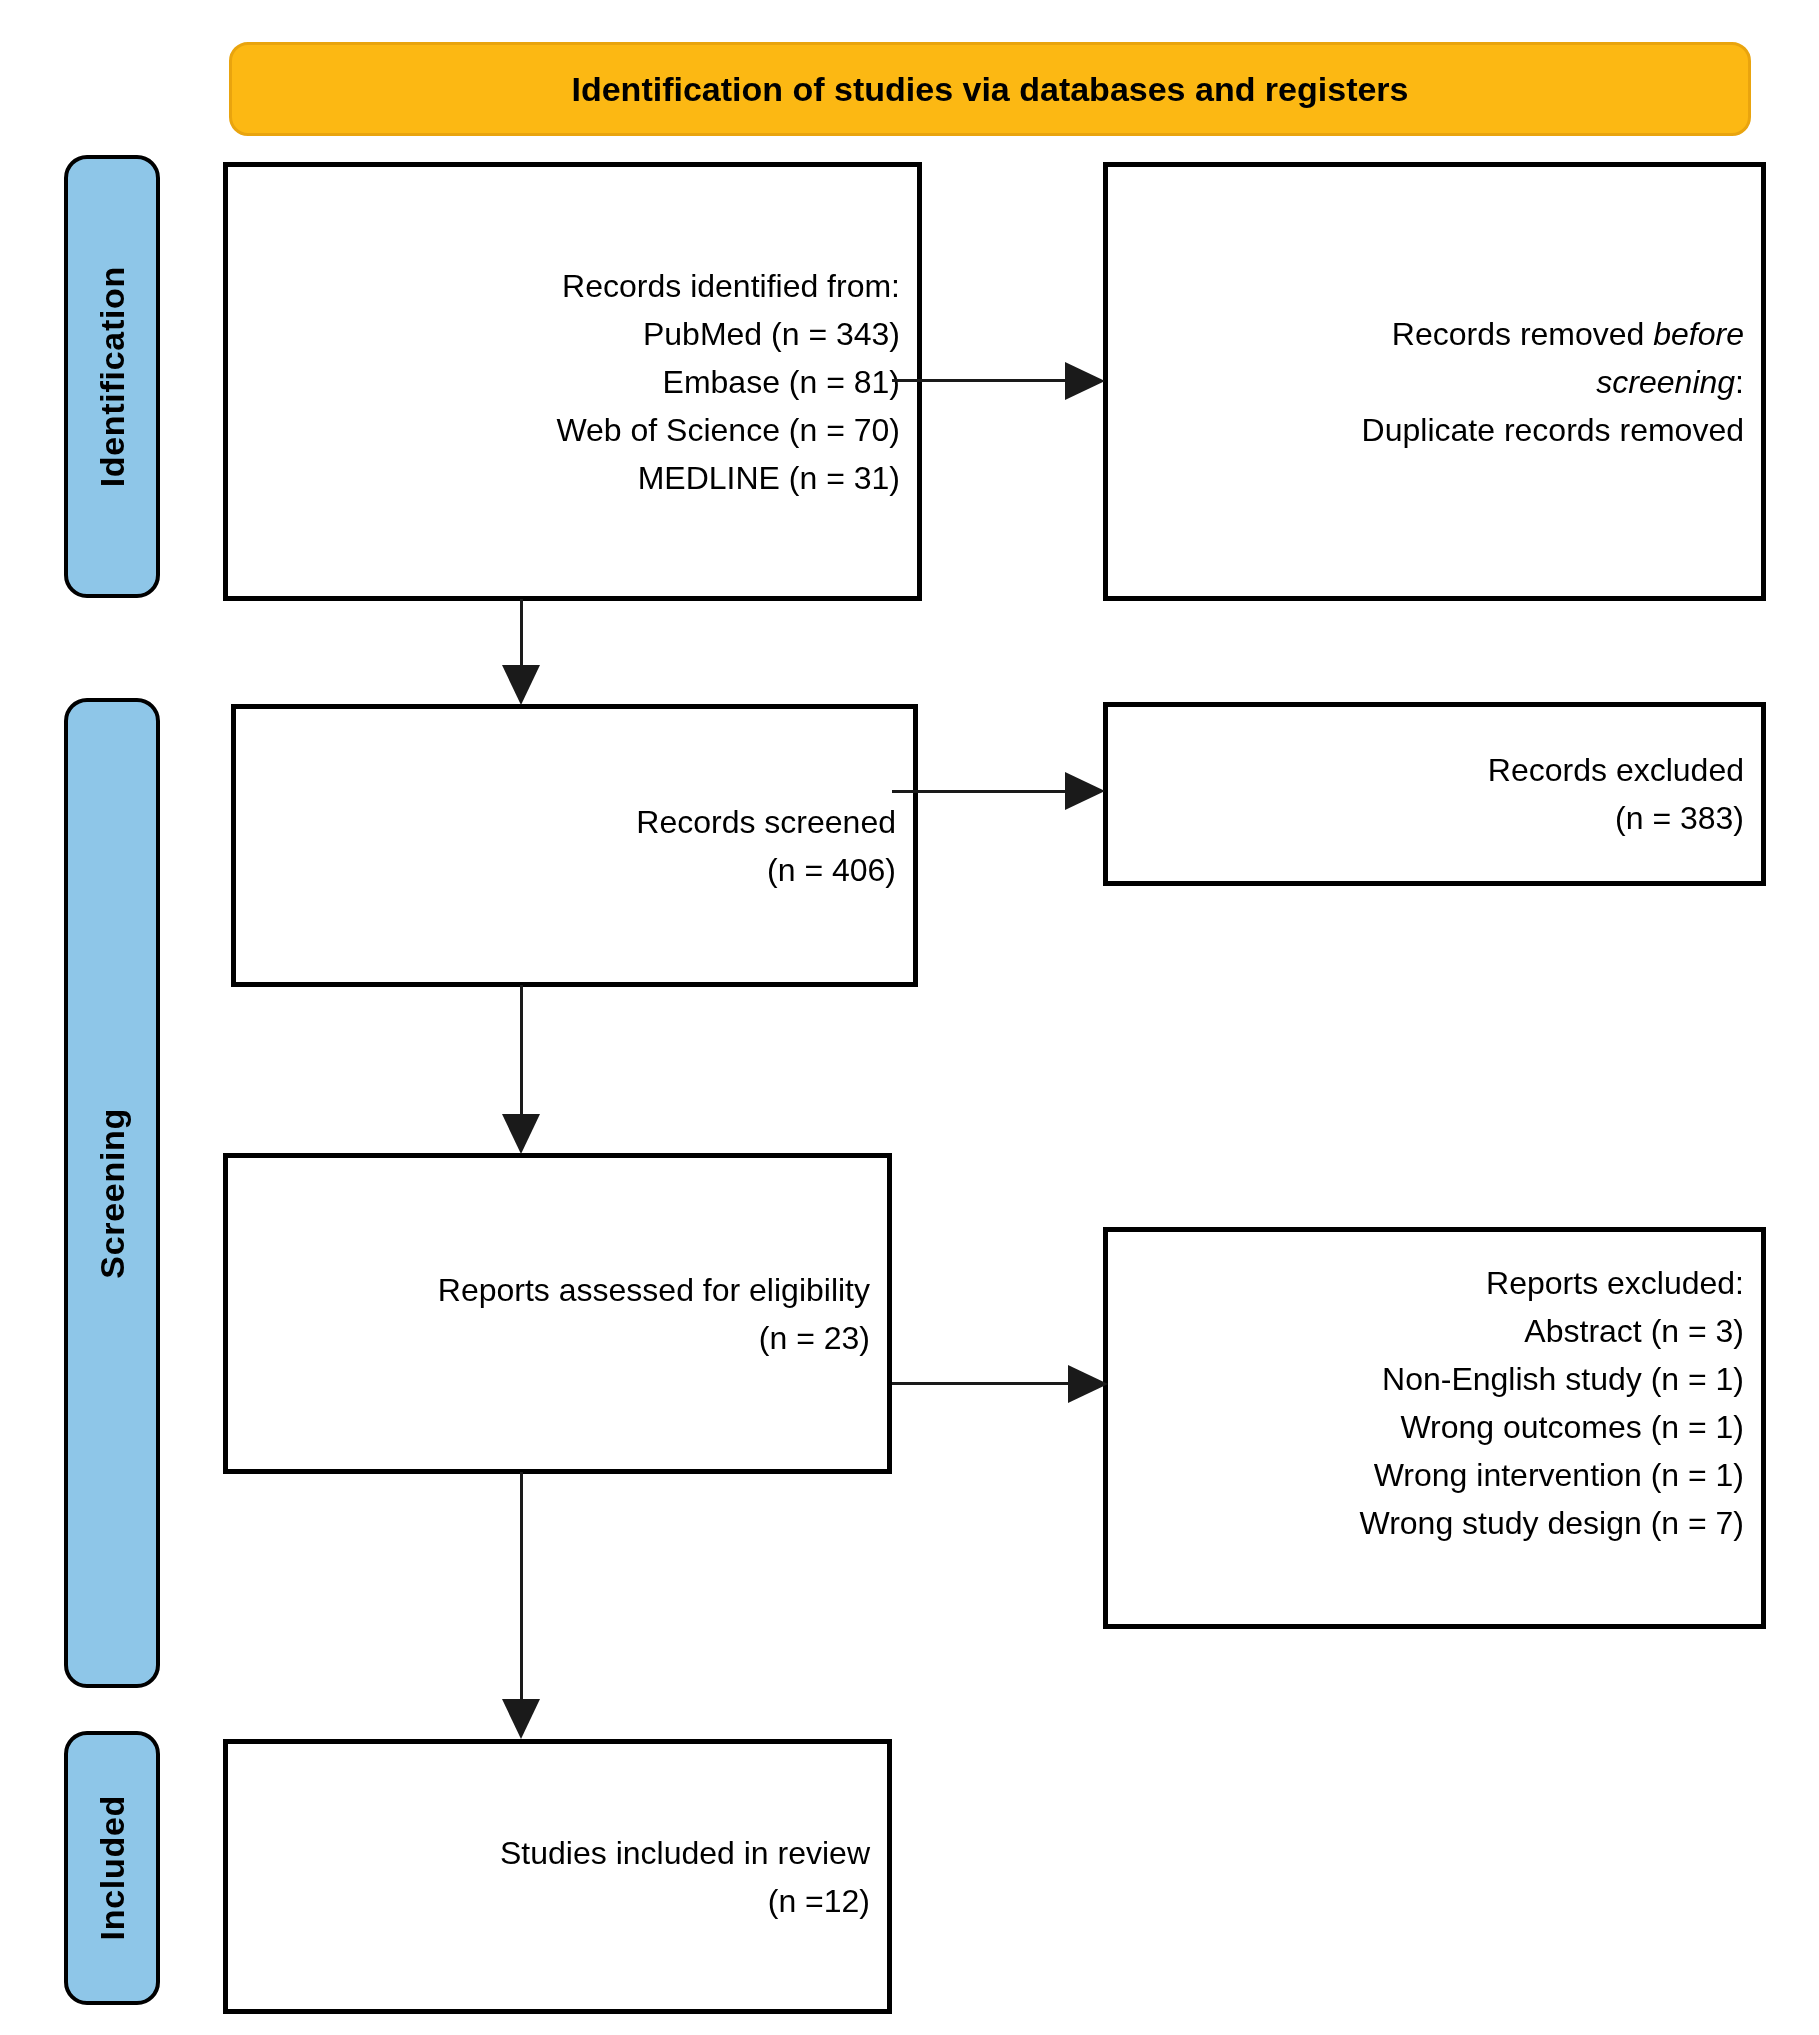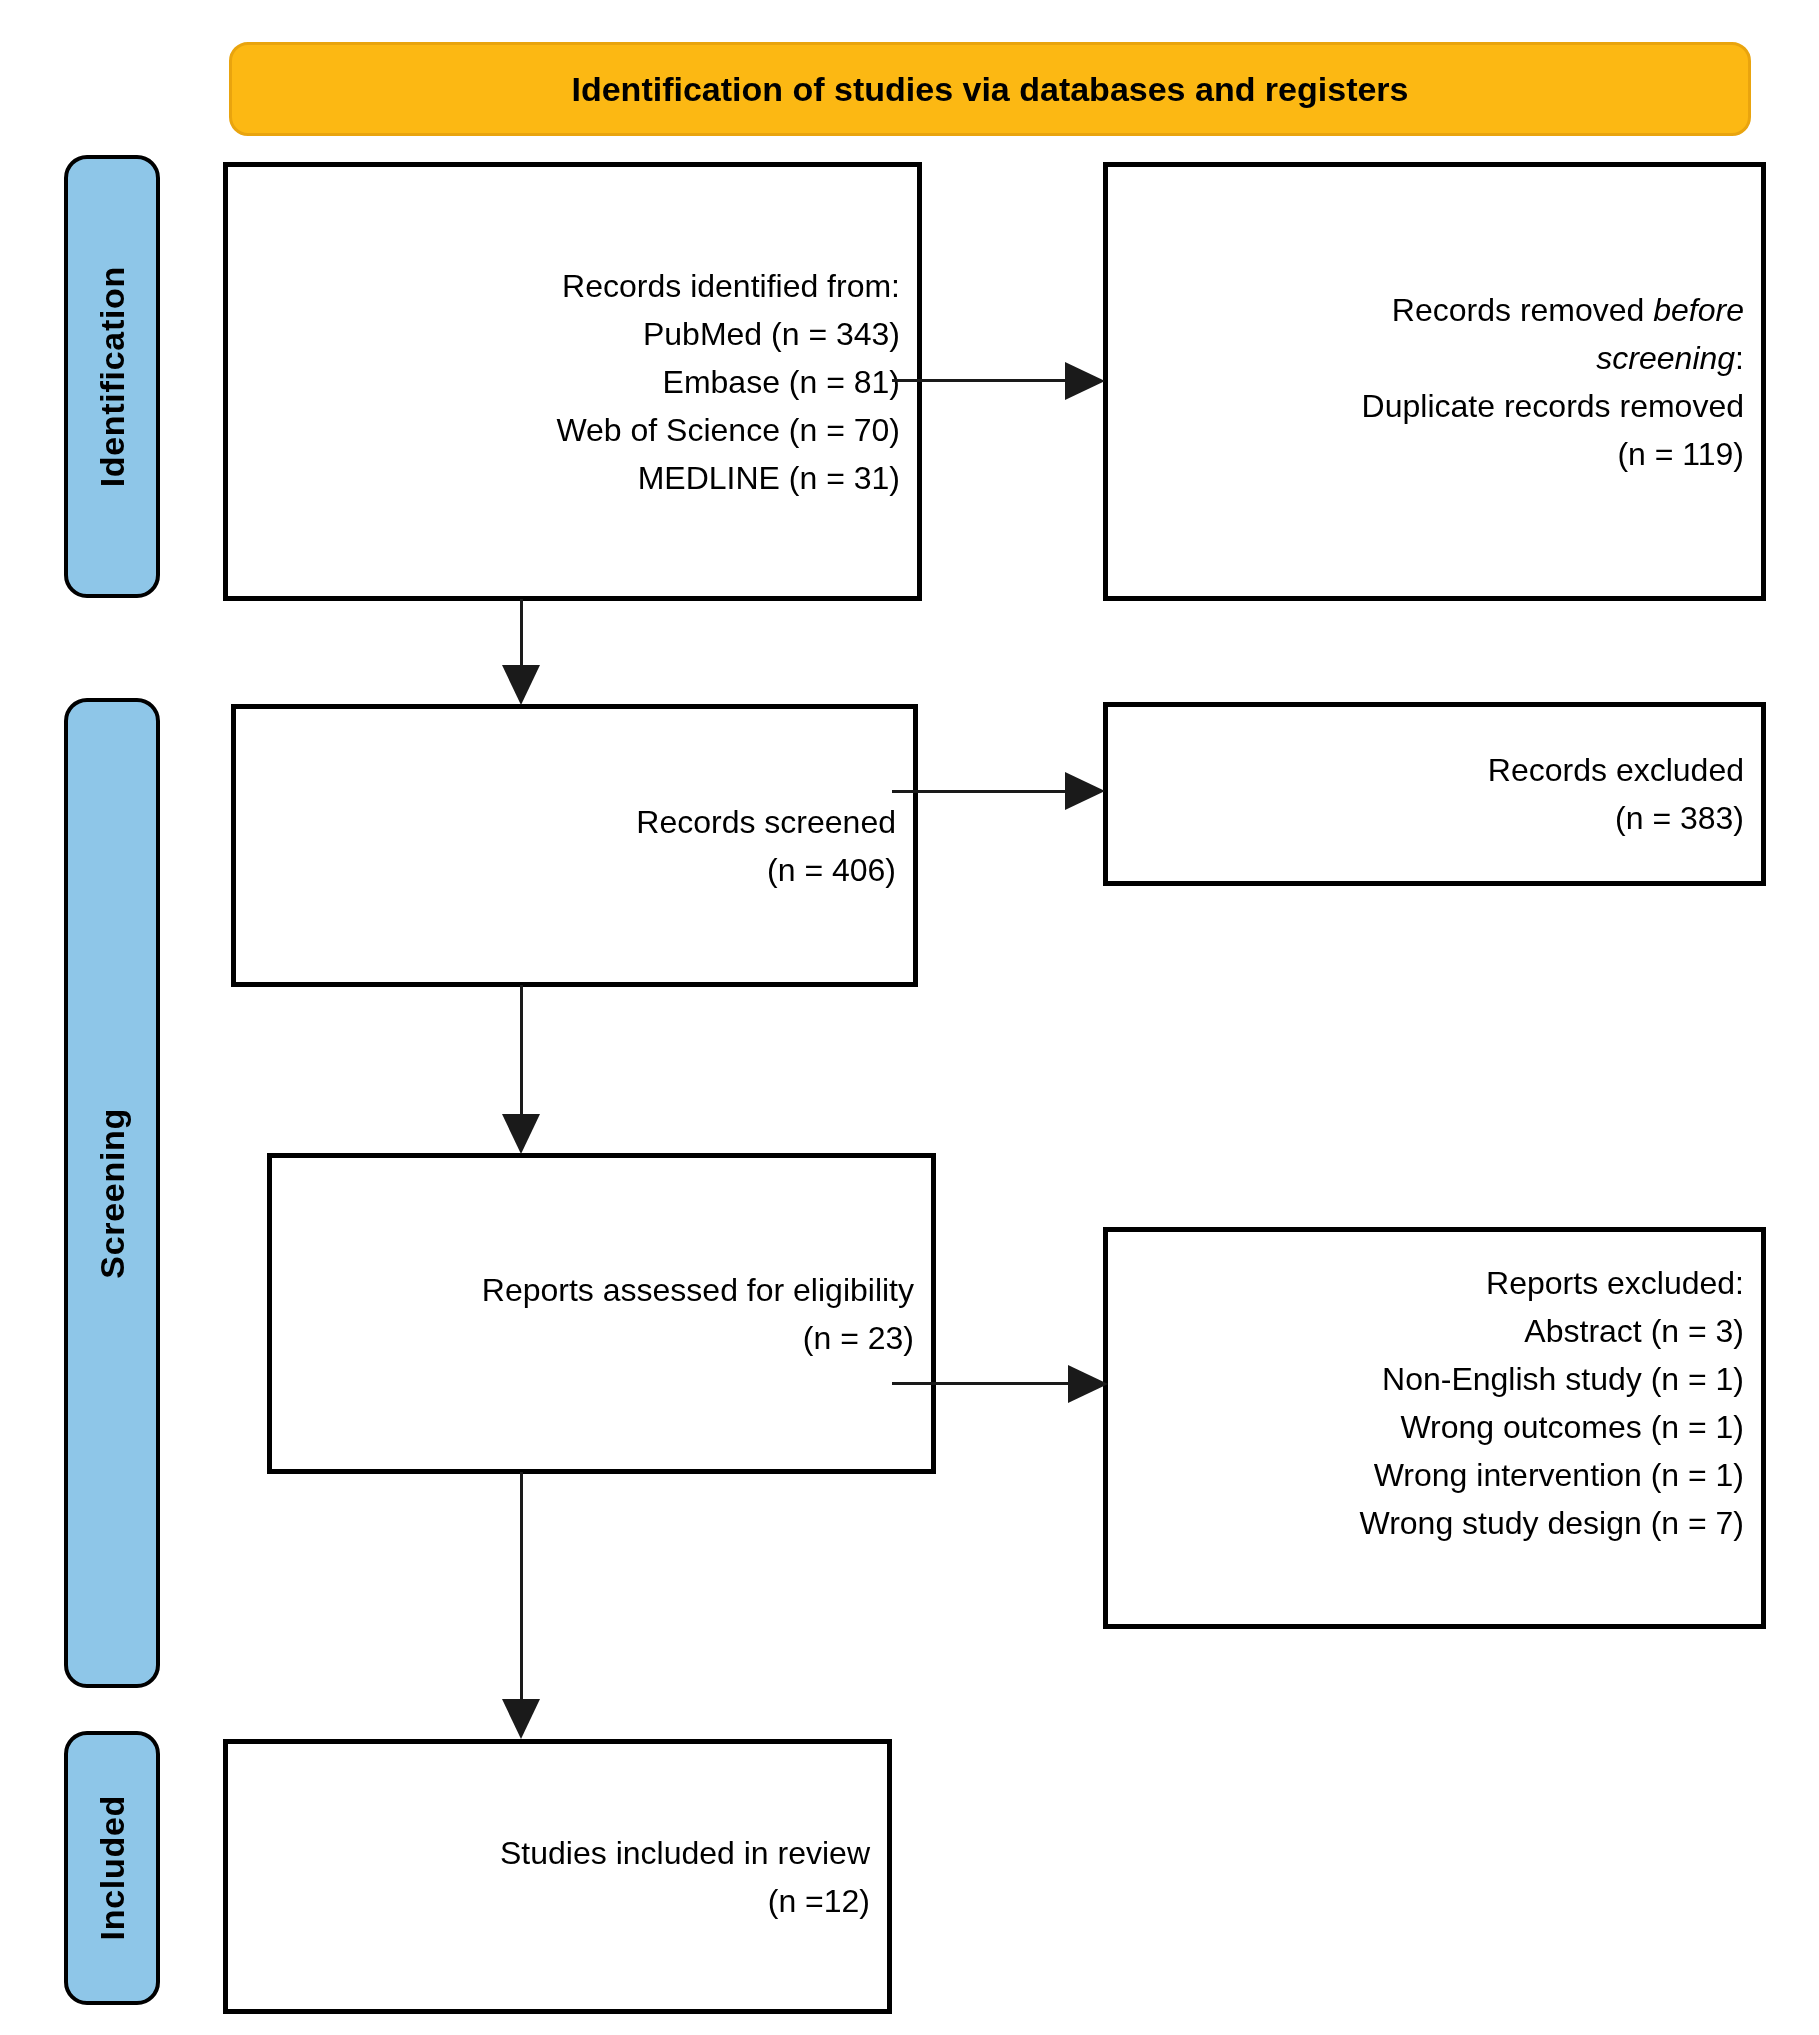--- a/index.html
+++ b/index.html
@@ -54,21 +54,21 @@
     position: absolute;
     background: #ffffff;
     border: 5.4px solid #000000;
     box-sizing: border-box;
     display: flex; flex-direction: column; justify-content: center;
   }
   #box-records-identified { left: 223px;  top: 162px;  width: 699px; height: 439px; }
   #box-records-removed    { left: 1103px; top: 162px;  width: 663px; height: 439px; }
   #box-records-screened   { left: 231px;  top: 704px; width: 687px; height: 283px; }
   #box-records-excluded   { left: 1103px; top: 702px; width: 663px; height: 184px; }
-  #box-reports-assessed   { left: 223px;  top: 1153px; width: 669px; height: 321px; margin-left: 44px; }
+  #box-reports-assessed   { left: 223px;  top: 1153px; width: 669px; height: 321px; }
   #box-reports-excluded   { left: 1103px; top: 1227px; width: 663px; height: 402px;
                             justify-content: flex-start; padding-top: 27px; }
   #box-studies-included   { left: 223px;  top: 1739px; width: 669px; height: 275px; }
 
   .box-text {
     padding-left: 37px;
     padding-right: 17px;
     font-size: 32px;
     line-height: 1.5;
   }
@@ -115,21 +115,20 @@
         <div class="tline indent"><span>Embase (n = 81)</span></div>
         <div class="tline indent"><span>Web of Science (n = 70)</span></div>
         <div class="tline indent"><span>MEDLINE (n = 31)</span></div>
       </div>
   </div>
   <div class="box" id="box-records-removed">
     <div class="box-text">
         <div class="tline"><span>Records removed </span><span style="font-style: italic;">before</span></div>
         <div class="tline"><span style="font-style: italic;">screening</span><span>:</span></div>
         <div class="tline indent"><span>Duplicate records removed</span></div>
-        <div class="tline indent"><span>(n = 119)</span></div>
       </div>
   </div>
   <div class="box" id="box-records-screened">
     <div class="box-text">
         <div class="tline"><span>Records screened</span></div>
         <div class="tline"><span>(n = 406)</span></div>
       </div>
   </div>
   <div class="box" id="box-records-excluded">
     <div class="box-text">

